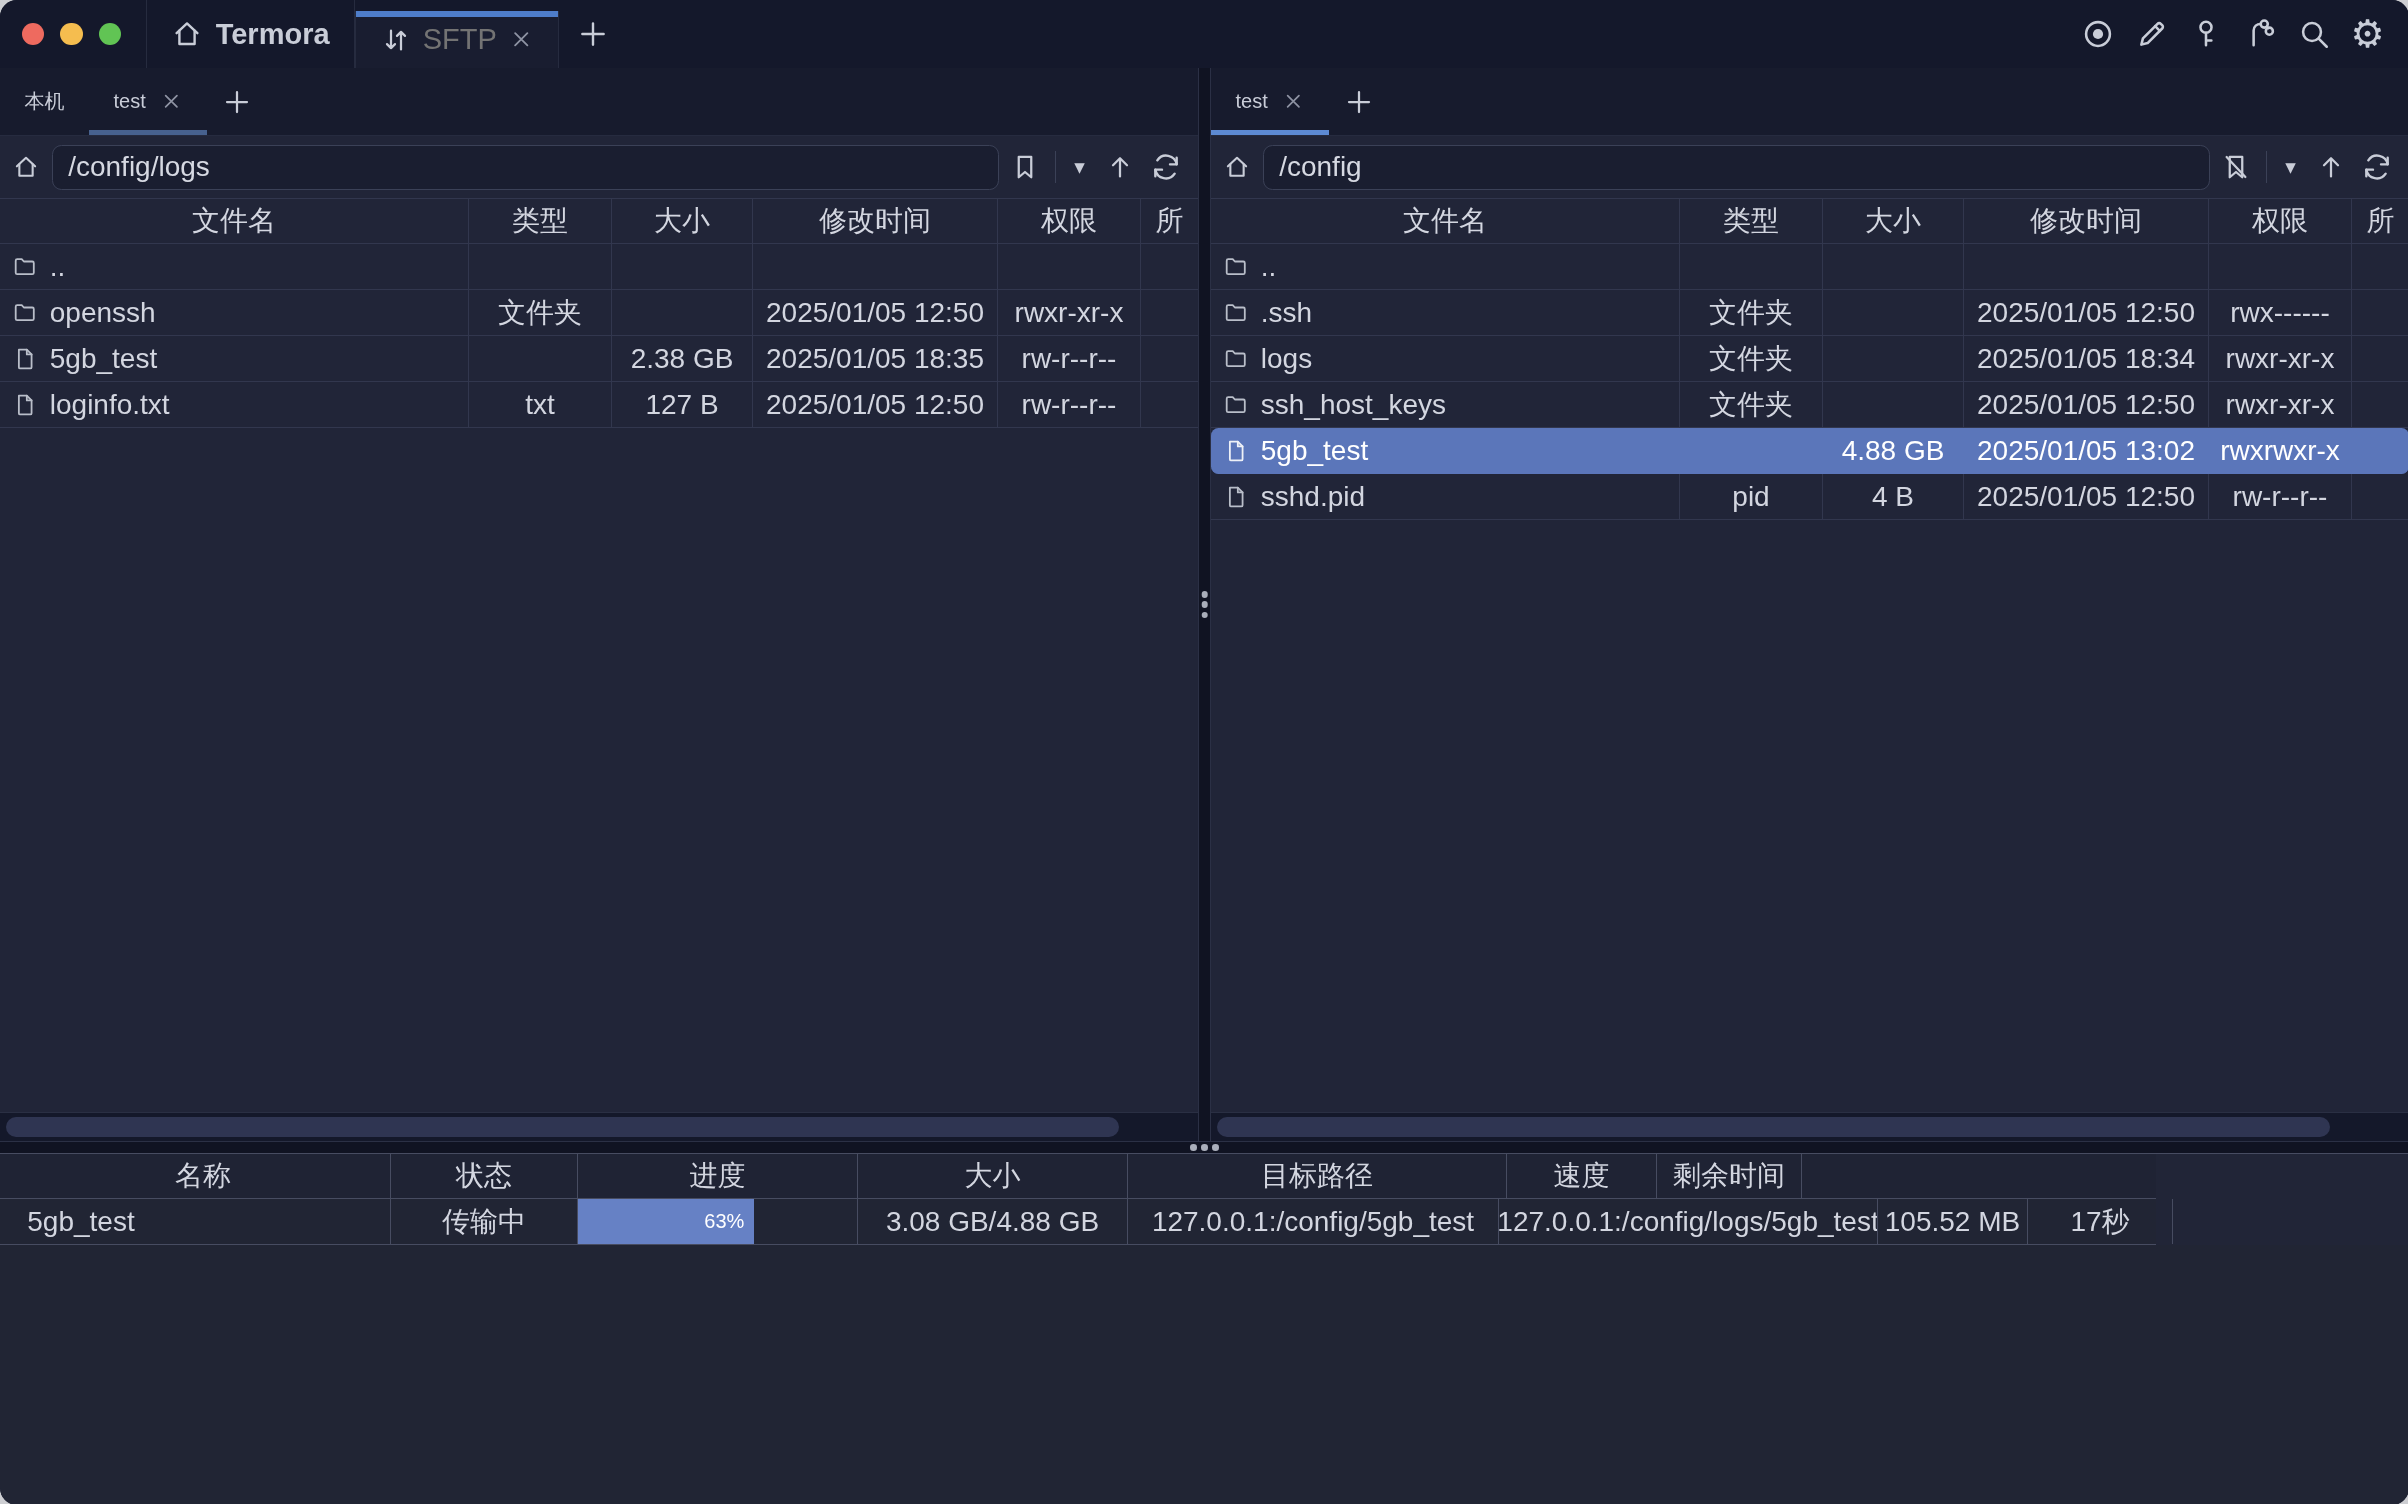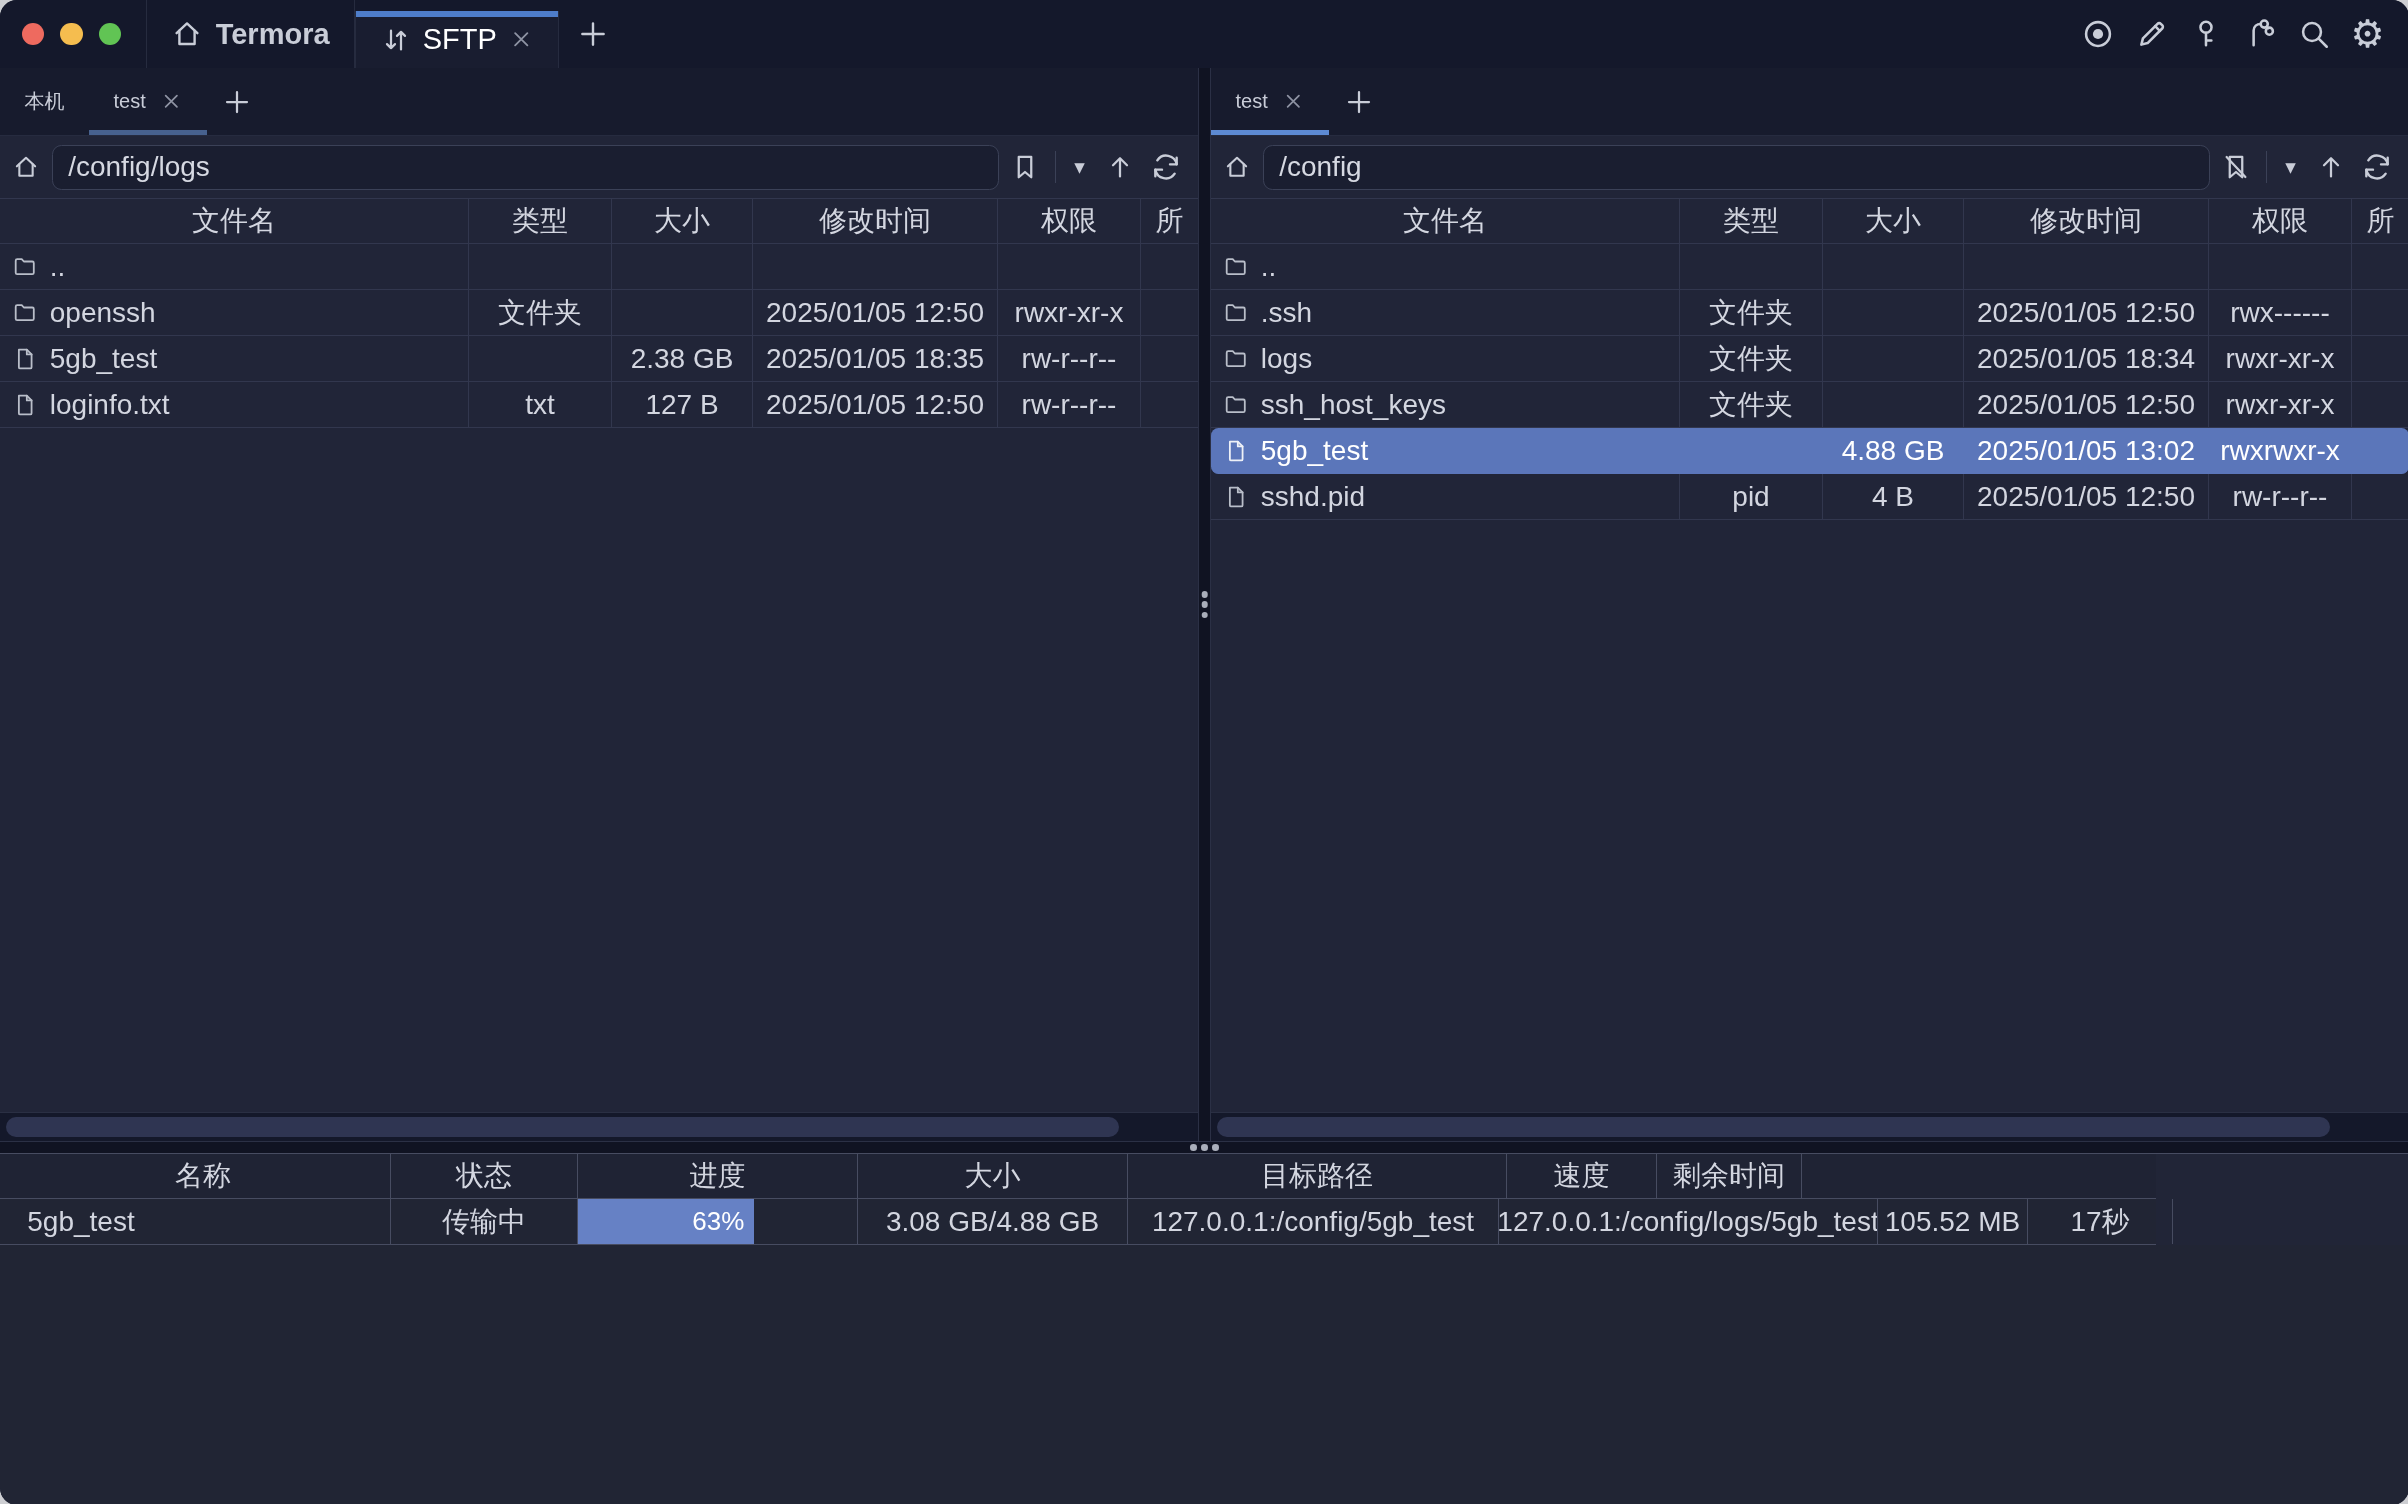--- a/index.html
+++ b/index.html
@@ -9,21 +9,21 @@
   
   .titlebar{height:68px;background:#14182b;display:flex;align-items:stretch;position:relative;}
   .traffic{display:flex;align-items:center;gap:16px;padding:0 24.5px 0 21.7px;}
   .light{width:22.6px;height:22.6px;border-radius:50%;display:block;}
   .light.red{background:#ee6a5f;}
   .light.yellow{background:#f5bd4f;}
   .light.green{background:#61c454;}
   .tb-tab{display:flex;align-items:center;gap:12.2px;padding:0 24.5px;font-size:29px;color:#c9cdd8;
           border-left:0.9px solid #262b3f;position:relative;}
   .tb-tab.home{border-left:0.9px solid #262b3f;border-right:0.9px solid #262b3f;font-weight:bold;}
-  .tb-tab.active{background:#191d30;border-right:0.9px solid #262b3f;color:#ffffff;margin-top:11px;}
+  .tb-tab.active{background:#191d30;border-right:0.9px solid #262b3f;color:#737373;margin-top:11px;}
   .tb-tab.active .accent{position:absolute;top:0;left:0;right:0;height:5.6px;background:#4e7dca;}
   .tb-plus{display:flex;align-items:center;justify-content:center;width:68px;border:none;background:transparent;cursor:default;}
   .tb-actions{margin-left:auto;display:flex;align-items:center;gap:13px;padding-right:21px;}
   .icon-btn{width:41px;height:41px;display:flex;align-items:center;justify-content:center;background:transparent;border:none;padding:0;}
   .gear-glyph{font-family:"DejaVu Sans",sans-serif;font-size:38px;line-height:1;color:#c9cdd8;}
   svg.ic{stroke:#c9cdd8;fill:none;stroke-width:1.8;stroke-linecap:round;stroke-linejoin:round;}
   svg.ic.dim{stroke:#8e93a3;}
   svg.ic.file-ic{stroke:#b9bec9;stroke-width:1.7;}
   
   .panels{display:flex;height:1073px;}
@@ -68,21 +68,21 @@
   .transfers{width:2156px;background:#212534;}
   .trow{display:flex;height:46px;box-sizing:border-box;border-bottom:0.9px solid #474c61;padding-left:16px;}
   .thead{height:45px;background:#1f2334;}
   .trow .tcell{display:flex;align-items:center;justify-content:center;font-size:28px;color:#d3d6e0;
                box-sizing:border-box;border-right:0.9px solid #474c61;white-space:nowrap;overflow:hidden;flex:none;}
   .t-name{width:375px;}.t-status{width:187px;}.t-prog{width:280px;}.t-size{width:270px;}
   .t-src{width:371px;}.t-dst{width:379px;}.t-speed{width:150px;}.t-rem{width:145px;}
   .tcell.left{justify-content:flex-start;padding-left:11.3px;}
   .t-prog{position:relative;padding:0;}
   .progress-fill{position:absolute;left:0;top:0;bottom:0;background:#6681c5;display:flex;align-items:center;
-                 justify-content:flex-end;padding-right:9.4px;color:#ffffff;font-size:26px;box-sizing:border-box;}
+                 justify-content:flex-end;padding-right:9.4px;color:#ffffff;font-size:20px;box-sizing:border-box;}
   .bottom-space{height:260px;background:#212534;}
 </style>
 </head>
 <body>
 
 <div class="window">
 
   <header class="titlebar">
     <div class="traffic">
       <span class="light red"></span>

